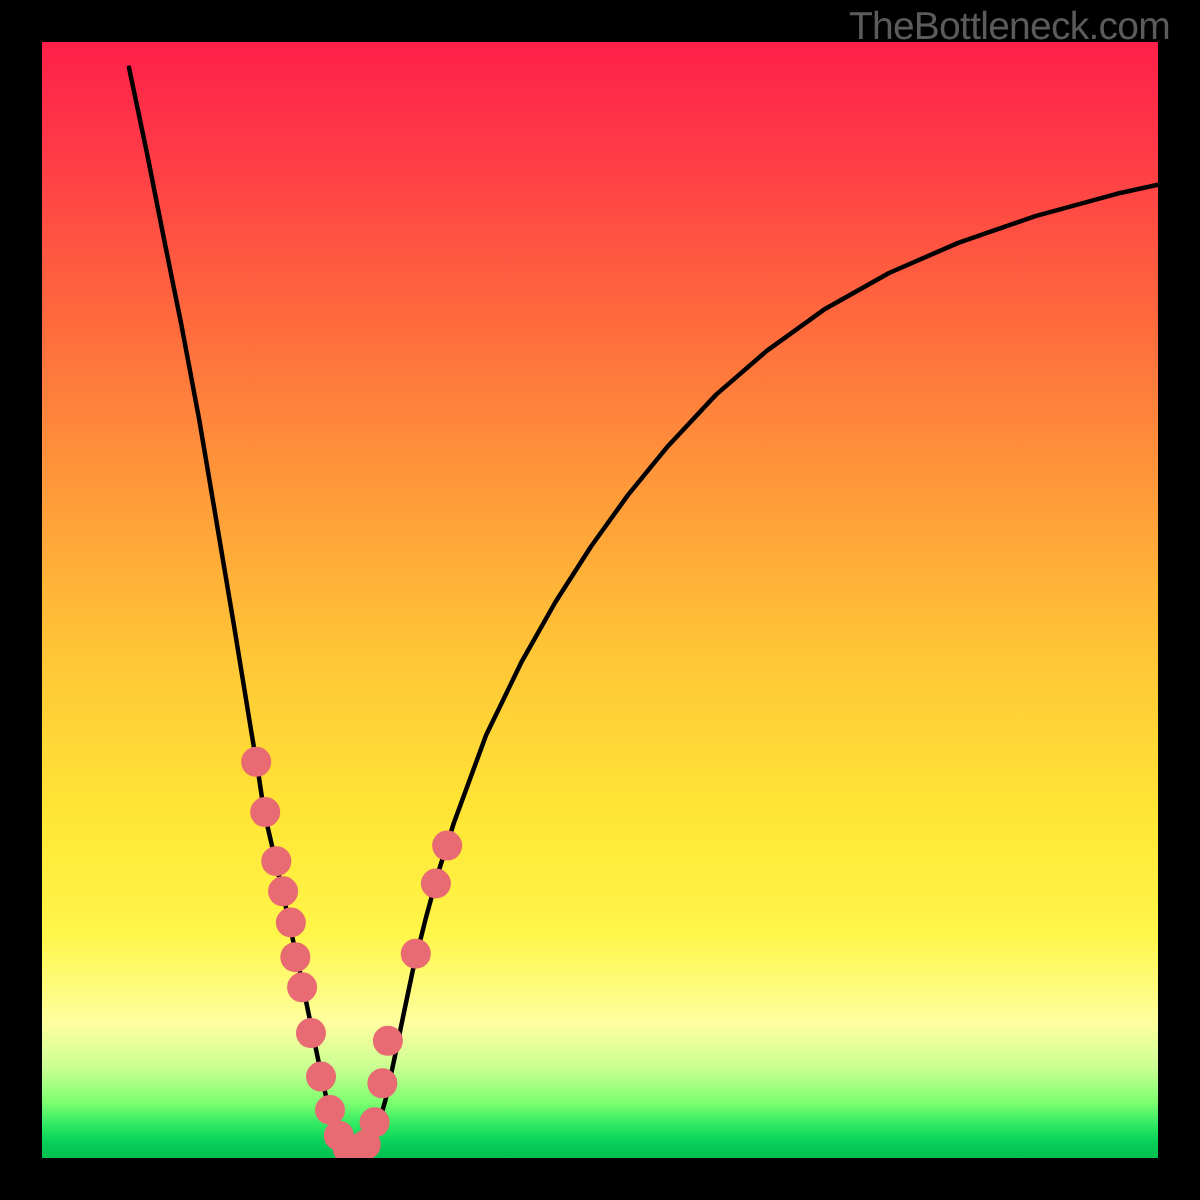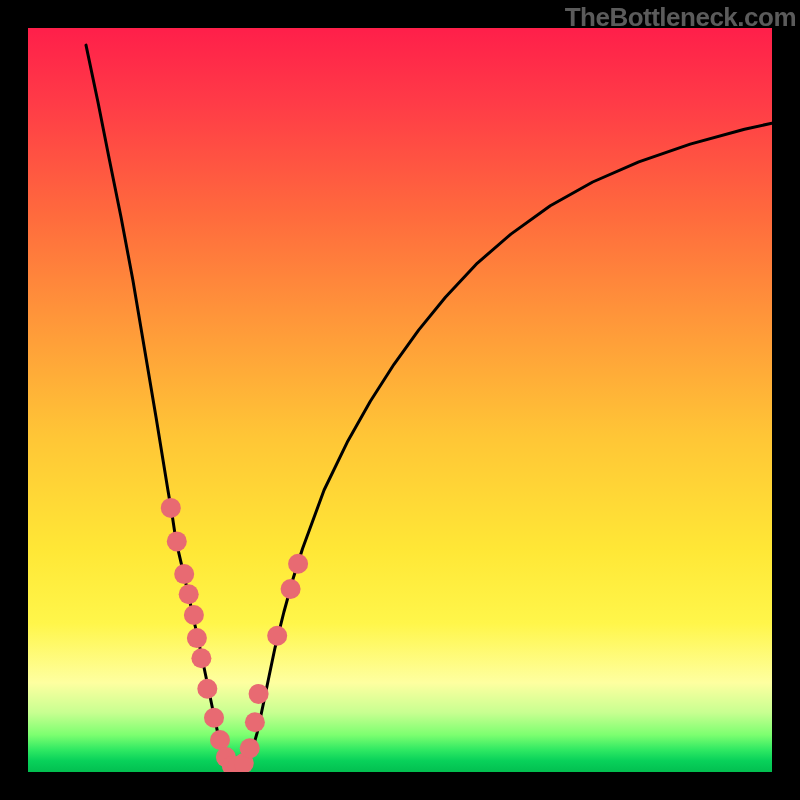--- a/index.html
+++ b/index.html
@@ -49,25 +49,25 @@
   }
   svg.curves {
     position: absolute;
     inset: 0;
     width: 100%;
     height: 100%;
   }
   .watermark {
     position: absolute;
     top: 2px;
-    right: 4px;
+    right: 20px;
     color: #5b5b5b;
     font-size: 26px;
     letter-spacing: -0.5px;
-    font-weight: 700;
+    font-weight: 400;
     user-select: none;
   }
 </style>
 </head>
 <body>
 
 <div class="frame">
   <div class="plot">
     <div class="gradient"></div>
     <svg class="curves" viewBox="0 0 744 744" preserveAspectRatio="none">

